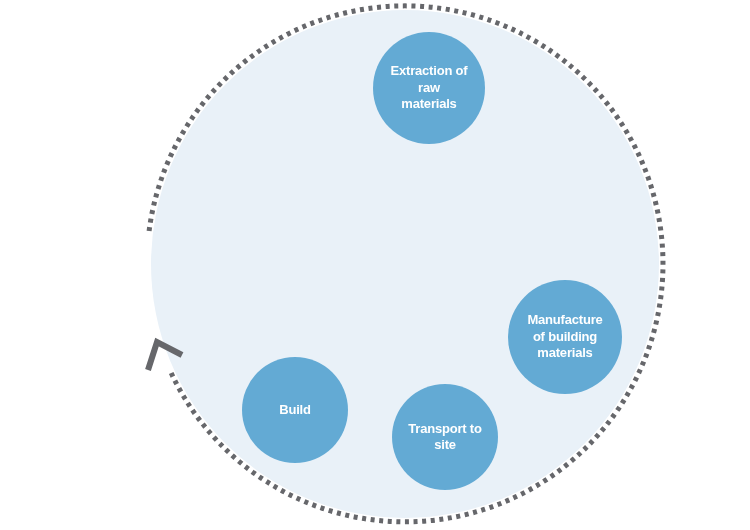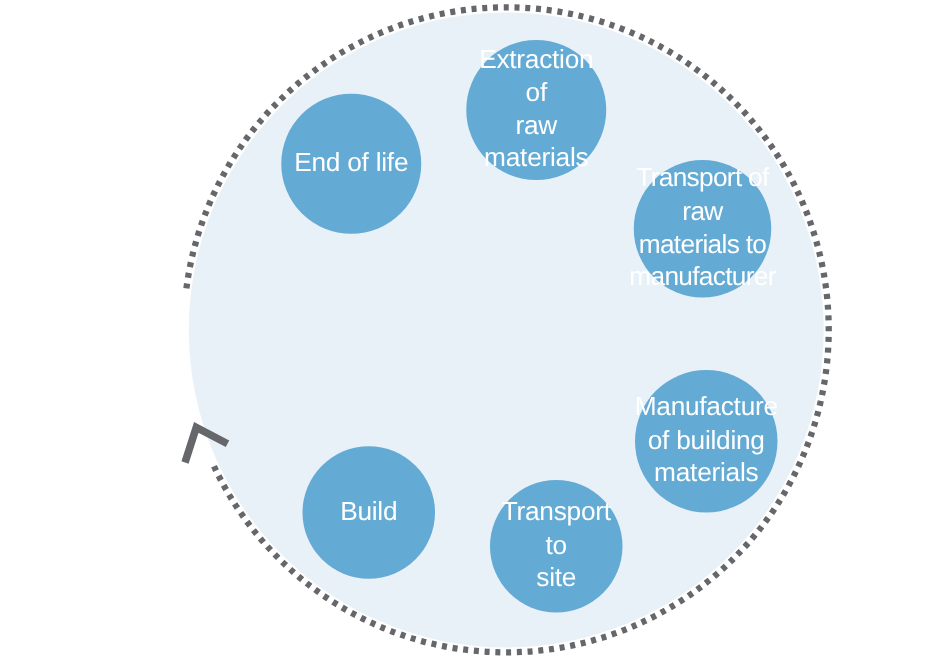--- a/index.html
+++ b/index.html
@@ -18,66 +18,58 @@
   .stage{position:relative;width:750px;height:530px;}
   .stage svg{position:absolute;left:0;top:0;}
   .node{
     position:absolute;border-radius:50%;
     background:var(--node-fill);
     display:flex;align-items:center;justify-content:center;
     text-align:center;
   }
   .node .label{
     color:var(--label-text);
-    font-weight:400;
-    font-size:21px;
+    font-weight:700;
+    font-size:13px;
     line-height:1.26;
     letter-spacing:-0.2px;
     white-space:pre-line;
   }
   .node.tight .label{letter-spacing:-0.55px;}
   .node.highlight{background:var(--highlight-fill);}
   
   .n-extraction    {left:373px;top:32px; width:112px;height:112px;}
   .n-transport-raw {left:507px;top:128px;width:110px;height:110px;}
-  .n-manufacture   {left:508px;top:296px;width:114px;height:114px;}
+  .n-manufacture   {left:508px;top:280px;width:114px;height:114px;}
   .n-transport-site{left:392px;top:384px;width:106px;height:106px;}
   .n-build         {left:242px;top:357px;width:106px;height:106px;}
   .n-operation     {left:90px; top:213px;width:112px;height:112px;}
   .n-end-of-life   {left:225px;top:75px; width:112px;height:112px;}
 </style>
 </head>
 <body>
 
 <div class="stage">
 
   <svg width="750" height="530" viewBox="0 0 750 530">
 
     <circle cx="405" cy="264" r="254" style="fill:var(--cycle-fill)"></circle>
 
     <path d="M 171.2 373 A 258 258 0 1 0 148.9 232.5" fill="none" style="stroke:var(--ring-gray)" stroke-width="5" stroke-dasharray="4 4.6"></path>
 
     <polyline points="148,370 157,342 182,355" fill="none" style="stroke:var(--ring-gray)" stroke-width="6" stroke-linejoin="miter"></polyline>
   </svg>
 
-  <div class="node n-end-of-life">
-    <span class="label">End of life</span>
-  </div>
 
   <div class="node n-extraction">
     <span class="label">Extraction of
 raw
 materials</span>
   </div>
 
-  <div class="node n-transport-raw tight">
-    <span class="label">Transport of raw
-materials to
-manufacturer</span>
-  </div>
 
   <div class="node n-manufacture">
     <span class="label">Manufacture
 of building
 materials</span>
   </div>
 
   <div class="node n-build">
     <span class="label">Build</span>
   </div>

